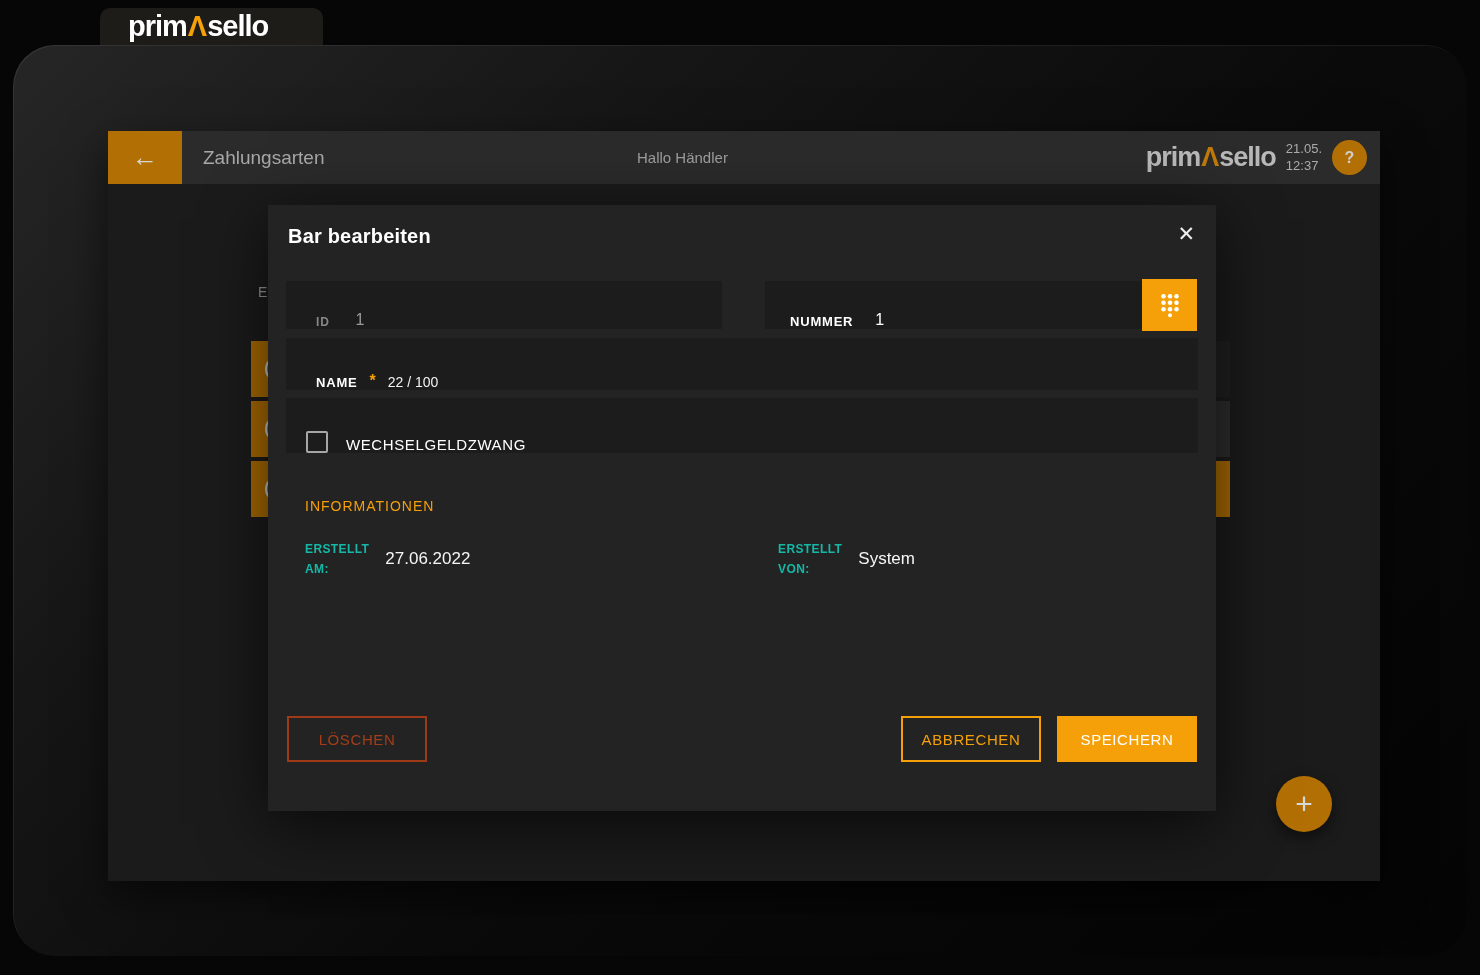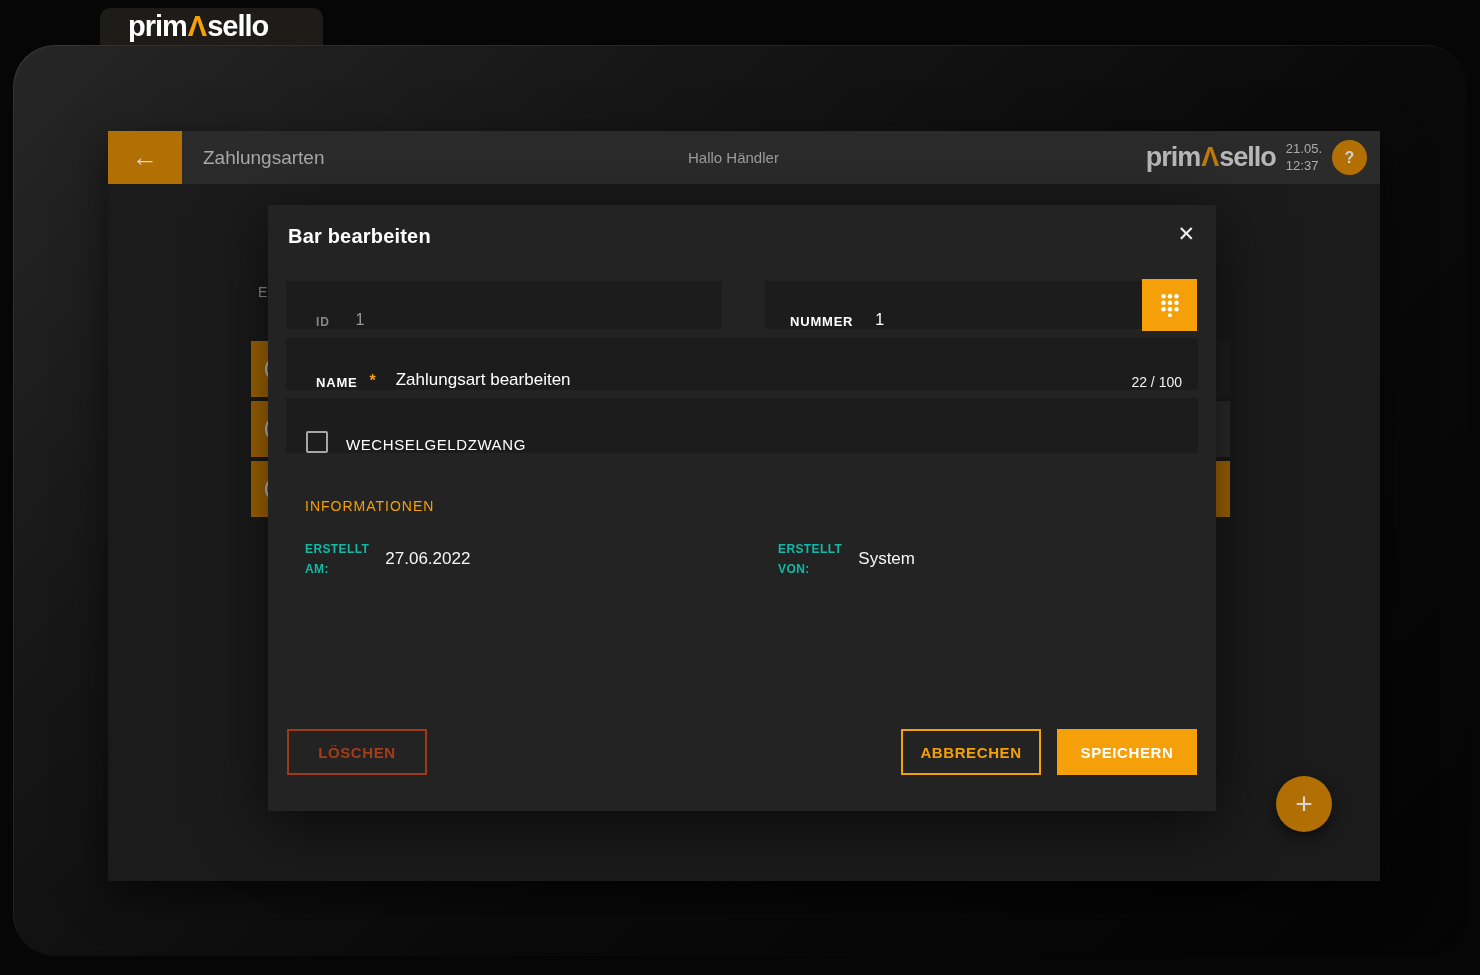--- a/index.html
+++ b/index.html
@@ -24,21 +24,21 @@
   
   .screen { position:absolute; left:108px; top:131px; width:1272px; height:750px;
             background:#1b1b1b; box-shadow:0 16px 40px rgba(0,0,0,.55); }
 
   .app-header { position:relative; height:53px; background:#2b2b2b;
                 display:flex; align-items:center; }
   .back-btn { width:74px; height:53px; background:#b26f04; color:#d6d6d6;
               font-size:26px; display:flex; align-items:center; justify-content:center;
               cursor:pointer; }
   .app-title { margin-left:21px; font-size:19px; color:#a8a8a8; }
-  .greeting { position:absolute; left:580px; top:0; line-height:53px;
+  .greeting { position:absolute; left:529px; top:0; line-height:53px;
               font-size:15px; color:#9d9d9d; }
   .header-right { position:absolute; right:13px; top:0; height:53px;
                   display:flex; align-items:center; gap:10px; }
   .logo-small { font-size:27px; color:#b8b8b8; }
   .logo-small .lam { color:#c07a08; }
   .datetime { font-size:13px; color:#ababab; line-height:1.3; }
   .help-btn { width:35px; height:35px; border-radius:50%; background:#b26f04;
               color:#cfcfcf; font-size:16px; font-weight:bold;
               display:flex; align-items:center; justify-content:center; cursor:pointer; }
 
@@ -95,22 +95,22 @@
 
   .info-heading { position:absolute; left:37px; top:293px; font-size:14px;
                   font-weight:normal; letter-spacing:1px; color:#F6A009; }
   .info-row { position:absolute; top:334px; display:flex; align-items:center; gap:16px; }
   .info-row.at  { left:37px; }
   .info-row.von { left:510px; }
   .info-label { font-size:12px; font-weight:bold; letter-spacing:.4px; color:#14b8a6;
                 line-height:1.7; }
   .info-value { font-size:17px; color:#f5f5f5; }
 
-  .btn { position:absolute; top:524px; width:140px; height:46px; display:flex;
-         align-items:center; justify-content:center; font-size:15px; font-weight:bold;
+  .btn { position:absolute; top:511px; width:140px; height:46px; display:flex;
+         align-items:center; justify-content:center; font-size:15px; font-weight:normal;
          letter-spacing:.6px; cursor:pointer; background:transparent;text-align:center; }
   .btn-delete { left:19px;  border:2px solid #9e3a18; color:#a53d18; }
   .btn-cancel { left:633px; border:2px solid #F6A009; color:#F6A009; }
   .btn-save   { left:789px; background:#F6A009; color:#ffffff; border:none; }
 </style>
 </head>
 <body>
 
 <div class="stage">
 
@@ -203,21 +203,20 @@
             <circle cx="12" cy="16" r="2.1"></circle>
             <circle cx="18" cy="16" r="2.1"></circle>
           <circle cx="12" cy="21.5" r="1.8"></circle>
         </g>
       </svg>
     </div>
 
     <div class="field field-name">
       <span class="f-label">NAME</span>
       <span class="star">*</span>
-      <input class="f-value" value="Zahlungsart bearbeiten" style="">
       <span class="counter">22 / 100</span>
     </div>
 
     <div class="field field-check">
       <div class="checkbox"></div>
       <span class="check-label">WECHSELGELDZWANG</span>
     </div>
 
     <div class="info-heading">INFORMATIONEN</div>
 

